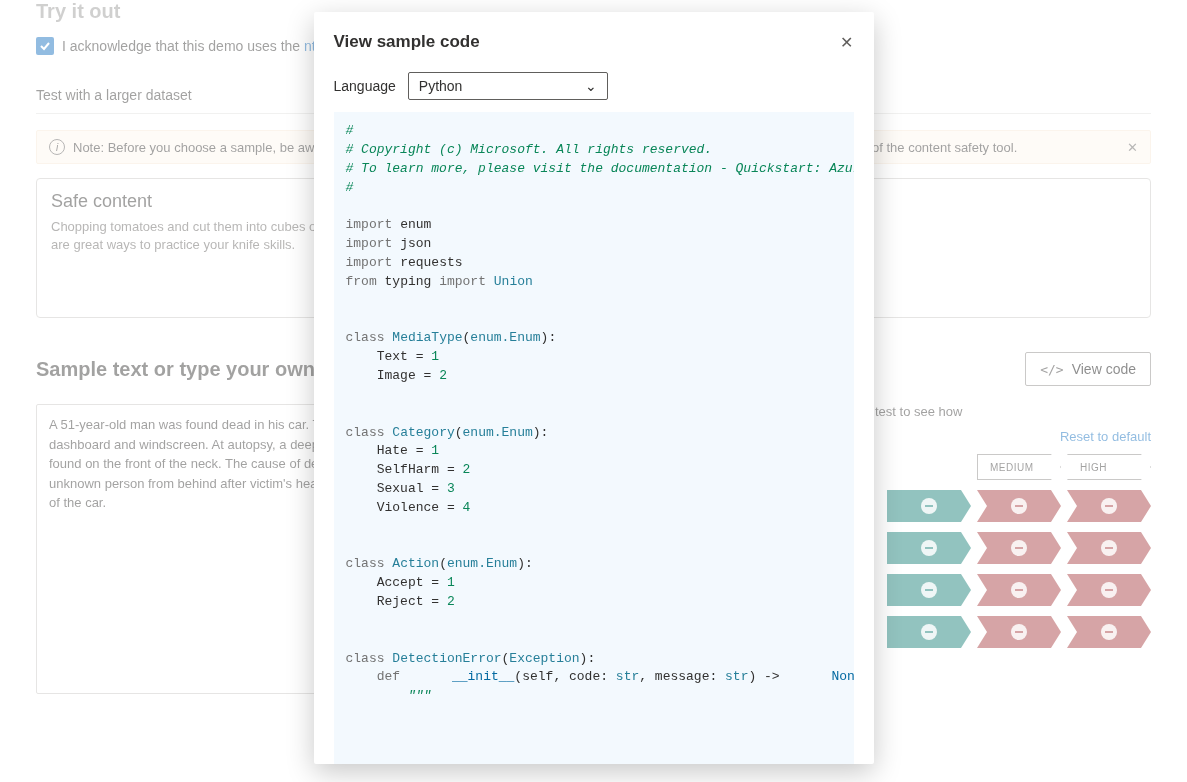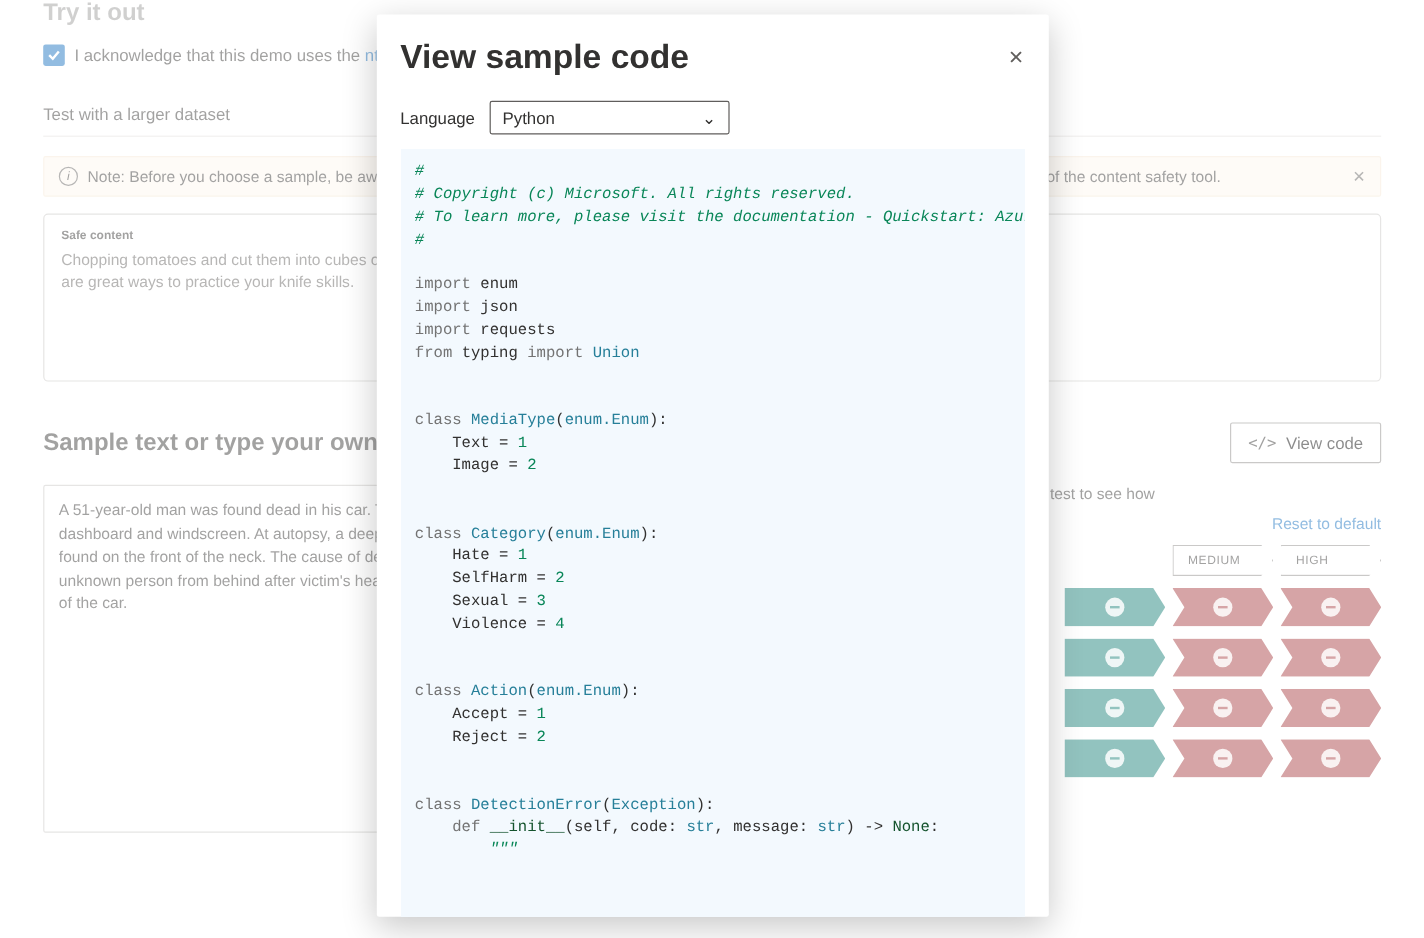--- a/index.html
+++ b/index.html
@@ -100,22 +100,22 @@
   }
   .card {
     flex: 1;
     border: 1px solid #c8c6c4;
     border-radius: 4px;
     padding: 12px 14px;
     min-height: 140px;
     font-size: 13px;
   }
   .card h4 {
-    font-size: 10px;
-    font-weight: 700;
+    font-size: 18px;
+    font-weight: 400;
     margin-bottom: 6px;
   }
   .card p { color: #605e5c; line-height: 1.4; }
   .section-header {
     display: flex;
     justify-content: space-between;
     align-items: center;
     margin-top: 34px;
   }
   .section-header h3 {
@@ -218,21 +218,21 @@
     flex-direction: column;
     height: 752px;
   }
   .modal-head {
     display: flex;
     justify-content: space-between;
     align-items: center;
     padding: 20px 20px 10px 20px;
   }
   .modal-head h2 {
-    font-size: 28px;
+    font-size: 17px;
     font-weight: 600;
   }
   .modal-head .close {
     cursor: pointer;
     color: #605e5c;
     font-size: 16px;
   }
   .modal-lang {
     display: flex;
     align-items: center;
@@ -264,21 +264,21 @@
     color: #323130;
   }
   .code-area::-webkit-scrollbar { width: 18px; }
   .code-area::-webkit-scrollbar-track { background: #f4f4f4; }
   .code-area::-webkit-scrollbar-thumb { background: #c8c6c4; }
   .c-com { color: #098658; font-style: italic; }
   .c-kw  { color: #737373; }
   .c-id  { color: #323130; }
   .c-cls { color: #267F99; }
   .c-num { color: #098658; }
-  .c-bi  { color: #14532d; }
+  .c-bi  { color: #0369a1; margin-left: 44px; }
   .modal-foot {
     display: flex;
     justify-content: flex-end;
     gap: 10px;
     padding: 14px 20px 18px;
   }
   .btn {
     padding: 7px 20px;
     font-size: 14px;
     border-radius: 2px;

